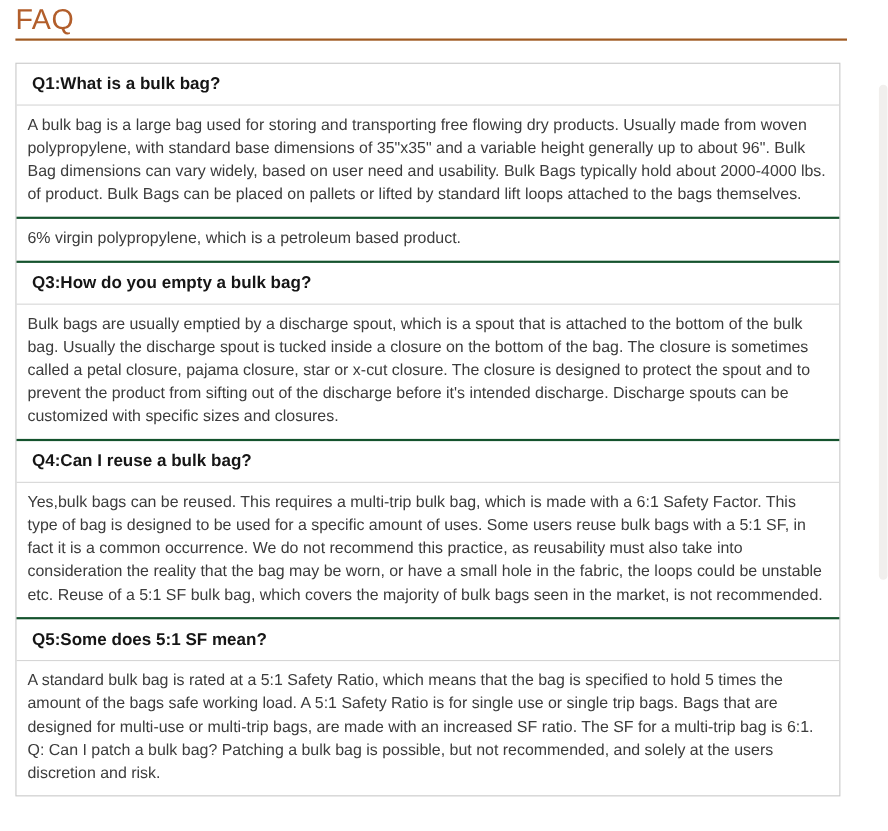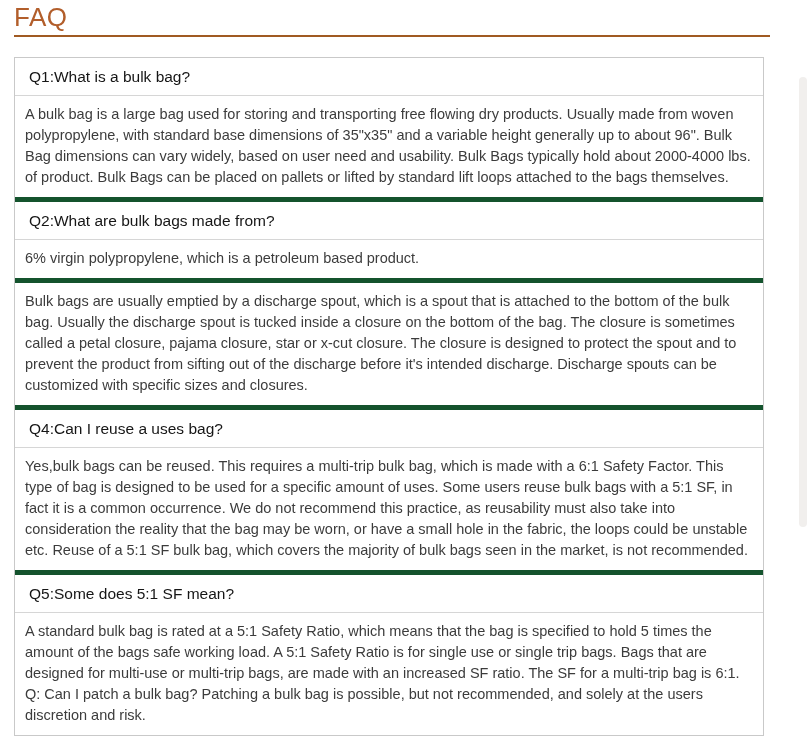--- a/index.html
+++ b/index.html
@@ -41,31 +41,31 @@
   .faq-box {
     margin-top: 20px;
     width: 750px;
     border: 1px solid #c9c9c9;
     background: #ffffff;
   }
   .faq-q {
     margin: 0;
     font-size: 15.5px;
     line-height: 20px;
-    font-weight: 400;
+    font-weight: 700;
     color: #161616;
     padding: 9px 14px 8px 14px;
     border-bottom: 1px solid #d6d6d6;
   }
   .faq-a {
     font-size: 14.5px;
     line-height: 21px;
     color: #3c3c3c;
     padding: 8px 12px 9px 10px;
-    border-bottom: 5px solid #14532d;
+    border-bottom: 2px solid #14532d;
   }
   .faq-item:last-child .faq-a {
     border-bottom: none;
   }
   .scrollbar-track {
     position: absolute;
     top: 0;
     right: 0;
     width: 9px;
     height: 755px;
@@ -91,30 +91,30 @@
     <div class="title-rule"></div>
 
     <div class="faq-box">
 
       <section class="faq-item">
         <h3 class="faq-q">Q1:What is a bulk bag?</h3>
         <div class="faq-a">A bulk bag is a large bag used for storing and transporting free flowing dry products. Usually made from woven polypropylene, with standard base dimensions of 35"x35" and a variable height generally up to about 96". Bulk Bag dimensions can vary widely, based on user need and usability. Bulk Bags typically hold about 2000-4000 lbs. of product. Bulk Bags can be placed on pallets or lifted by standard lift loops attached to the bags themselves.</div>
       </section>
 
       <section class="faq-item">
-        <h3 class="faq-q">Q2:What are bulk bags made from?</h3>
         <div class="faq-a">6% virgin polypropylene, which is a petroleum based product.</div>
       </section>
 
       <section class="faq-item">
+        <h3 class="faq-q">Q3:How do you empty a bulk bag?</h3>
         <div class="faq-a">Bulk bags are usually emptied by a discharge spout, which is a spout that is attached to the bottom of the bulk bag. Usually the discharge spout is tucked inside a closure on the bottom of the bag. The closure is sometimes called a petal closure, pajama closure, star or x-cut closure. The closure is designed to protect the spout and to prevent the product from sifting out of the discharge before it's intended discharge. Discharge spouts can be customized with specific sizes and closures.</div>
       </section>
 
       <section class="faq-item">
-        <h3 class="faq-q">Q4:Can I reuse a uses bag?</h3>
+        <h3 class="faq-q">Q4:Can I reuse a bulk bag?</h3>
         <div class="faq-a">Yes,bulk bags can be reused. This requires a multi-trip bulk bag, which is made with a 6:1 Safety Factor. This type of bag is designed to be used for a specific amount of uses. Some users reuse bulk bags with a 5:1 SF, in fact it is a common occurrence. We do not recommend this practice, as reusability must also take into consideration the reality that the bag may be worn, or have a small hole in the fabric, the loops could be unstable etc. Reuse of a 5:1 SF bulk bag, which covers the majority of bulk bags seen in the market, is not recommended.</div>
       </section>
 
       <section class="faq-item">
         <h3 class="faq-q">Q5:Some does 5:1 SF mean?</h3>
         <div class="faq-a">A standard bulk bag is rated at a 5:1 Safety Ratio, which means that the bag is specified to hold 5 times the amount of the bags safe working load. A 5:1 Safety Ratio is for single use or single trip bags. Bags that are designed for multi-use or multi-trip bags, are made with an increased SF ratio. The SF for a multi-trip bag is 6:1. Q: Can I patch a bulk bag? Patching a bulk bag is possible, but not recommended, and solely at the users discretion and risk.</div>
       </section>
 
     </div>
   </div>

